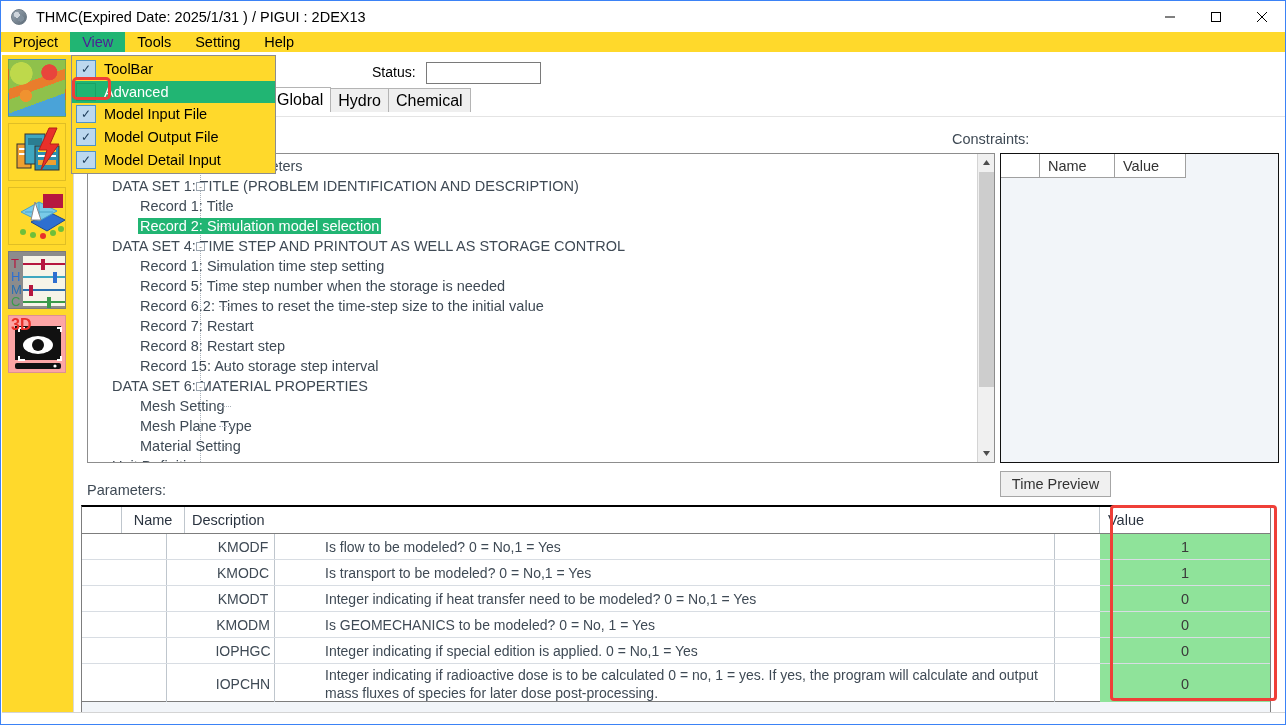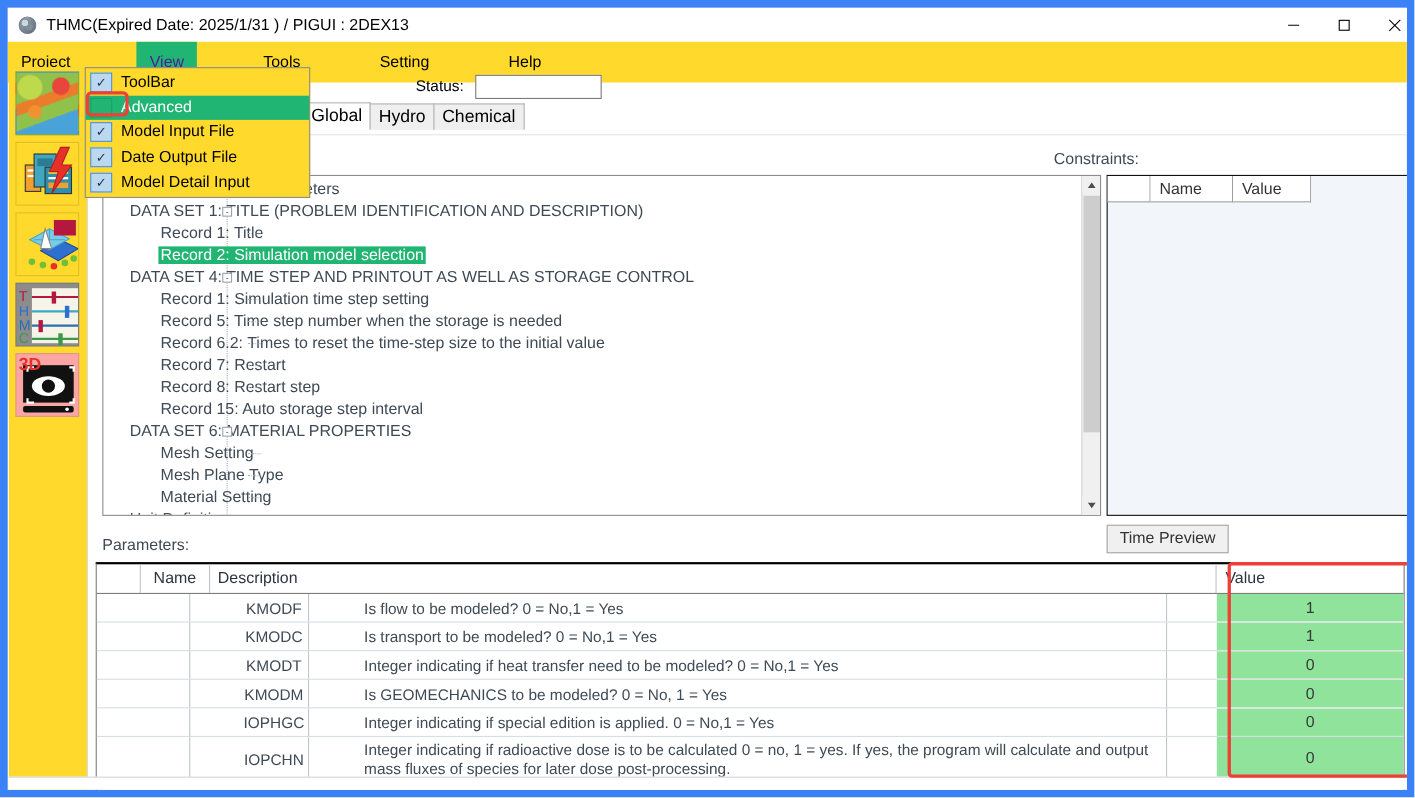--- a/index.html
+++ b/index.html
@@ -7,21 +7,21 @@
     margin: 0; padding: 0;
     width: 1286px; height: 725px;
     overflow: hidden;
     font-family: "Liberation Sans", sans-serif;
     background: #ffffff;
   }
   #app {
     position: relative;
     width: 1286px; height: 725px;
     background: #ffffff;
-    border: 7px solid #3b82f6;
+    border: 1px solid #3b82f6;
     overflow: hidden;
   }
 
   
   #titlebar {
     position: absolute; left: 0; top: 0; width: 1284px; height: 31px;
     background: #ffffff;
     display: flex; align-items: center;
   }
   #titlebar .app-icon {
@@ -38,25 +38,24 @@
   }
   .win-btns { position: absolute; right: 0; top: 0; height: 31px; display: flex; }
   .win-btn {
     width: 46px; height: 31px; display: flex; align-items: center; justify-content: center;
     font-size: 13px; color: #000; background: transparent;
   }
   .win-btn svg { display: block; }
 
   
   #menubar {
-    position: absolute; left: 0; top: 31px; width: 1284px; height: 37px;
+    position: absolute; left: 0; top: 31px; width: 1284px; height: 20px;
     background: #ffd92b;
     display: flex; align-items: stretch;
     font-size: 14.5px;
-    gap: 48px;
   }
   .menu-item {
     padding: 0 12px; display: flex; align-items: center; color: #000;
     white-space: nowrap;
   }
   .menu-item.active { background: #21b573; color: #4c1d95; }
 
   
   #dropdown {
     position: absolute; left: 70px; top: 54px; width: 205px;
@@ -552,21 +551,21 @@
     <div class="dd-item sel">
       <span class="chk"></span>
       <span>Advanced</span>
     </div>
     <div class="dd-item">
       <span class="chk">✓</span>
       <span>Model Input File</span>
     </div>
     <div class="dd-item">
       <span class="chk">✓</span>
-      <span>Date Output File</span>
+      <span>Model Output File</span>
     </div>
     <div class="dd-item">
       <span class="chk">✓</span>
       <span>Model Detail Input</span>
     </div>
   </div>
   <div id="adv-redbox"></div>
 
   <div id="statusbar"></div>
 </div>

